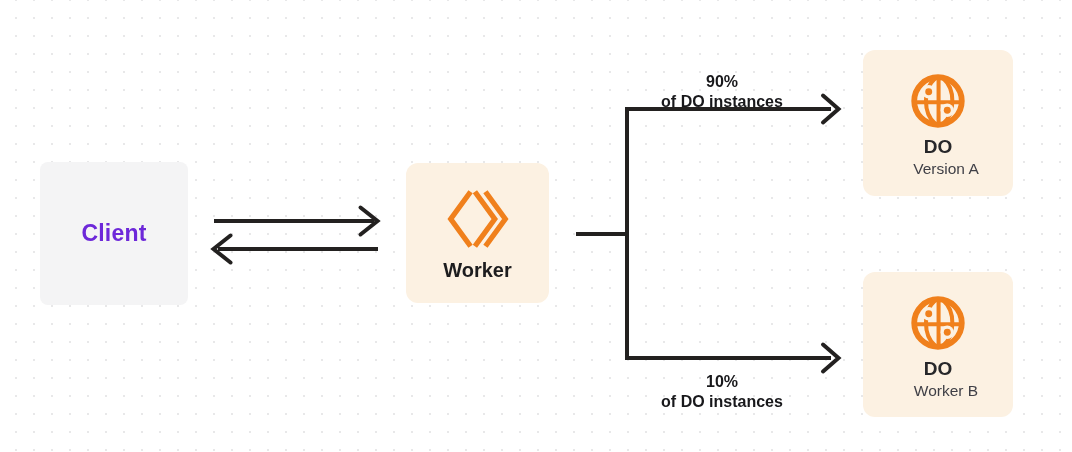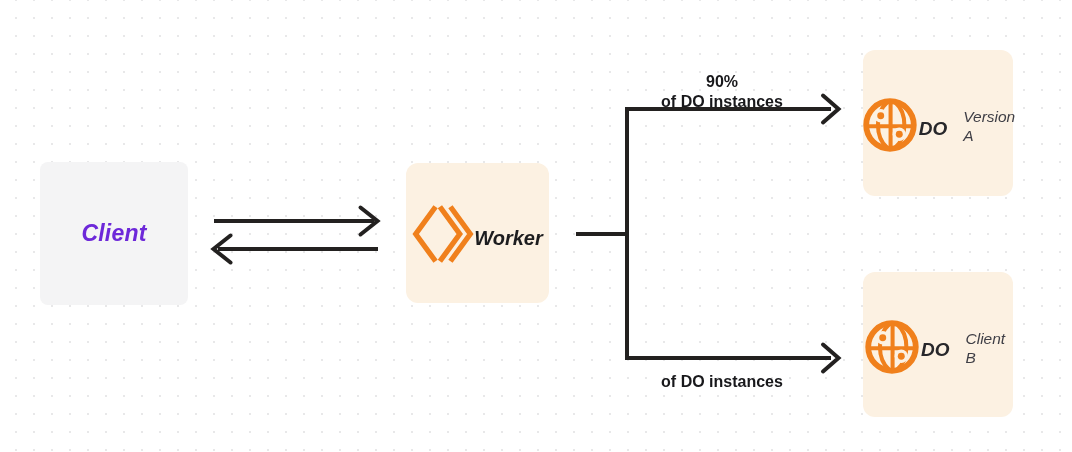--- a/index.html
+++ b/index.html
@@ -20,25 +20,24 @@
   }
   svg.wires {
     position: absolute;
     left: 0; top: 0;
     width: 1072px; height: 452px;
     pointer-events: none;
   }
   .node {
     position: absolute;
     display: flex;
-    flex-direction: row;
+    flex-direction: column;
     align-items: center;
     justify-content: center;
     box-sizing: border-box;
-    font-style: italic;
   }
   .node-client {
     left: 40px; top: 162px;
     width: 148px; height: 143px;
     background: #f4f4f5;
     border-radius: 8px;
   }
   .node-client .node-label {
     font-size: 23px;
     font-weight: 700;
@@ -129,20 +128,21 @@
     </span>
     <div class="node-label">Worker</div>
   </div>
 
   <div class="flow-label flow-label-top">
     <div>90%</div>
     <div>of DO instances</div>
   </div>
 
   <div class="flow-label flow-label-bottom">
+    <div>10%</div>
     <div>of DO instances</div>
   </div>
 
   <div class="node node-do node-do-a">
     <span class="icon">
       <svg width="58" height="58" viewBox="0 0 100 100">
         <g fill="none" stroke="#F0801C">
           <circle cx="50" cy="50" r="41" stroke-width="10"></circle>
           <path d="M11 52 H89" stroke-width="7"></path>
           <path d="M51 10 V90" stroke-width="7"></path>
@@ -169,16 +169,16 @@
           <path d="M45 11 C24 29 24 71 45 89" stroke-width="7"></path>
           <path d="M59 11 C80 29 80 71 59 89" stroke-width="7"></path>
         </g>
         <circle cx="34" cy="34" r="11.5" fill="#FCF1E2"></circle>
         <circle cx="34" cy="34" r="6" fill="#F0801C"></circle>
         <circle cx="66" cy="66" r="11.5" fill="#FCF1E2"></circle>
         <circle cx="66" cy="66" r="6" fill="#F0801C"></circle>
       </svg>
     </span>
     <div class="do-title">DO</div>
-    <div class="do-subtitle">Client B</div>
+    <div class="do-subtitle">Worker B</div>
   </div>
 
 </div>
 
 </body></html>

